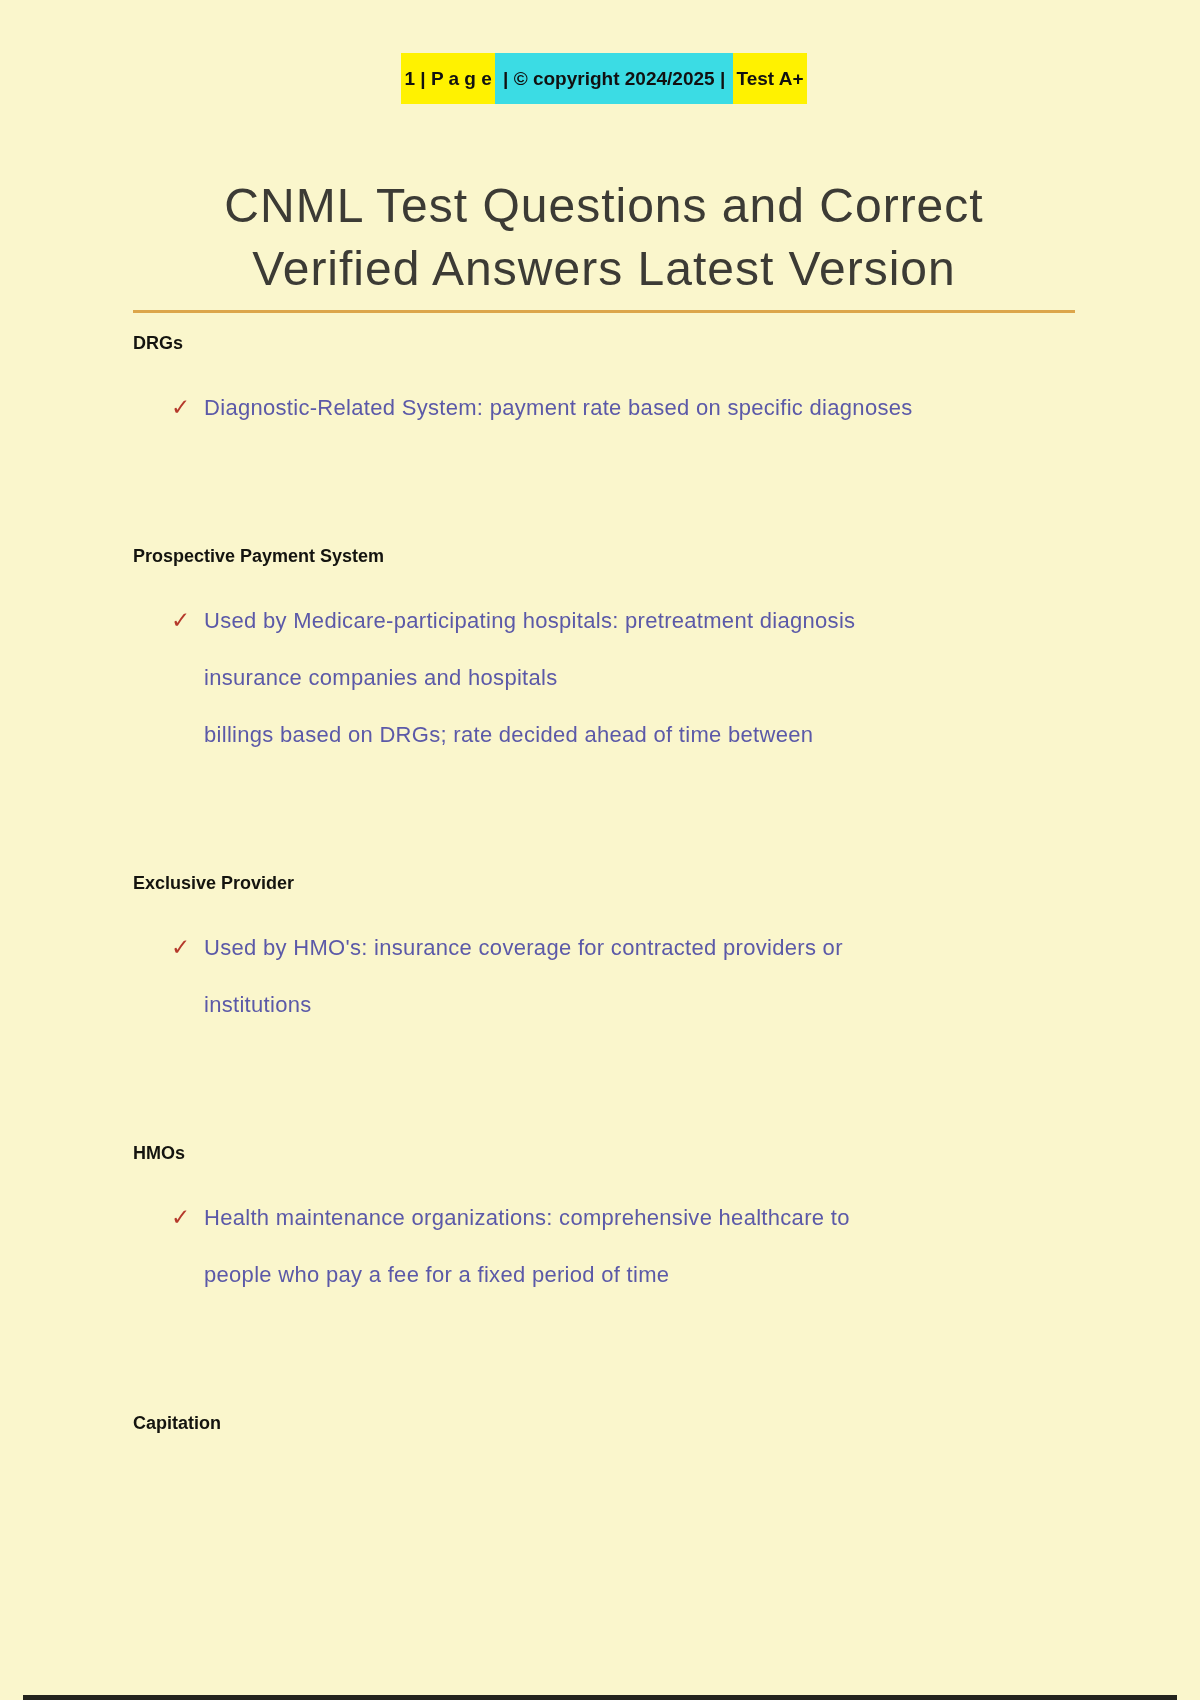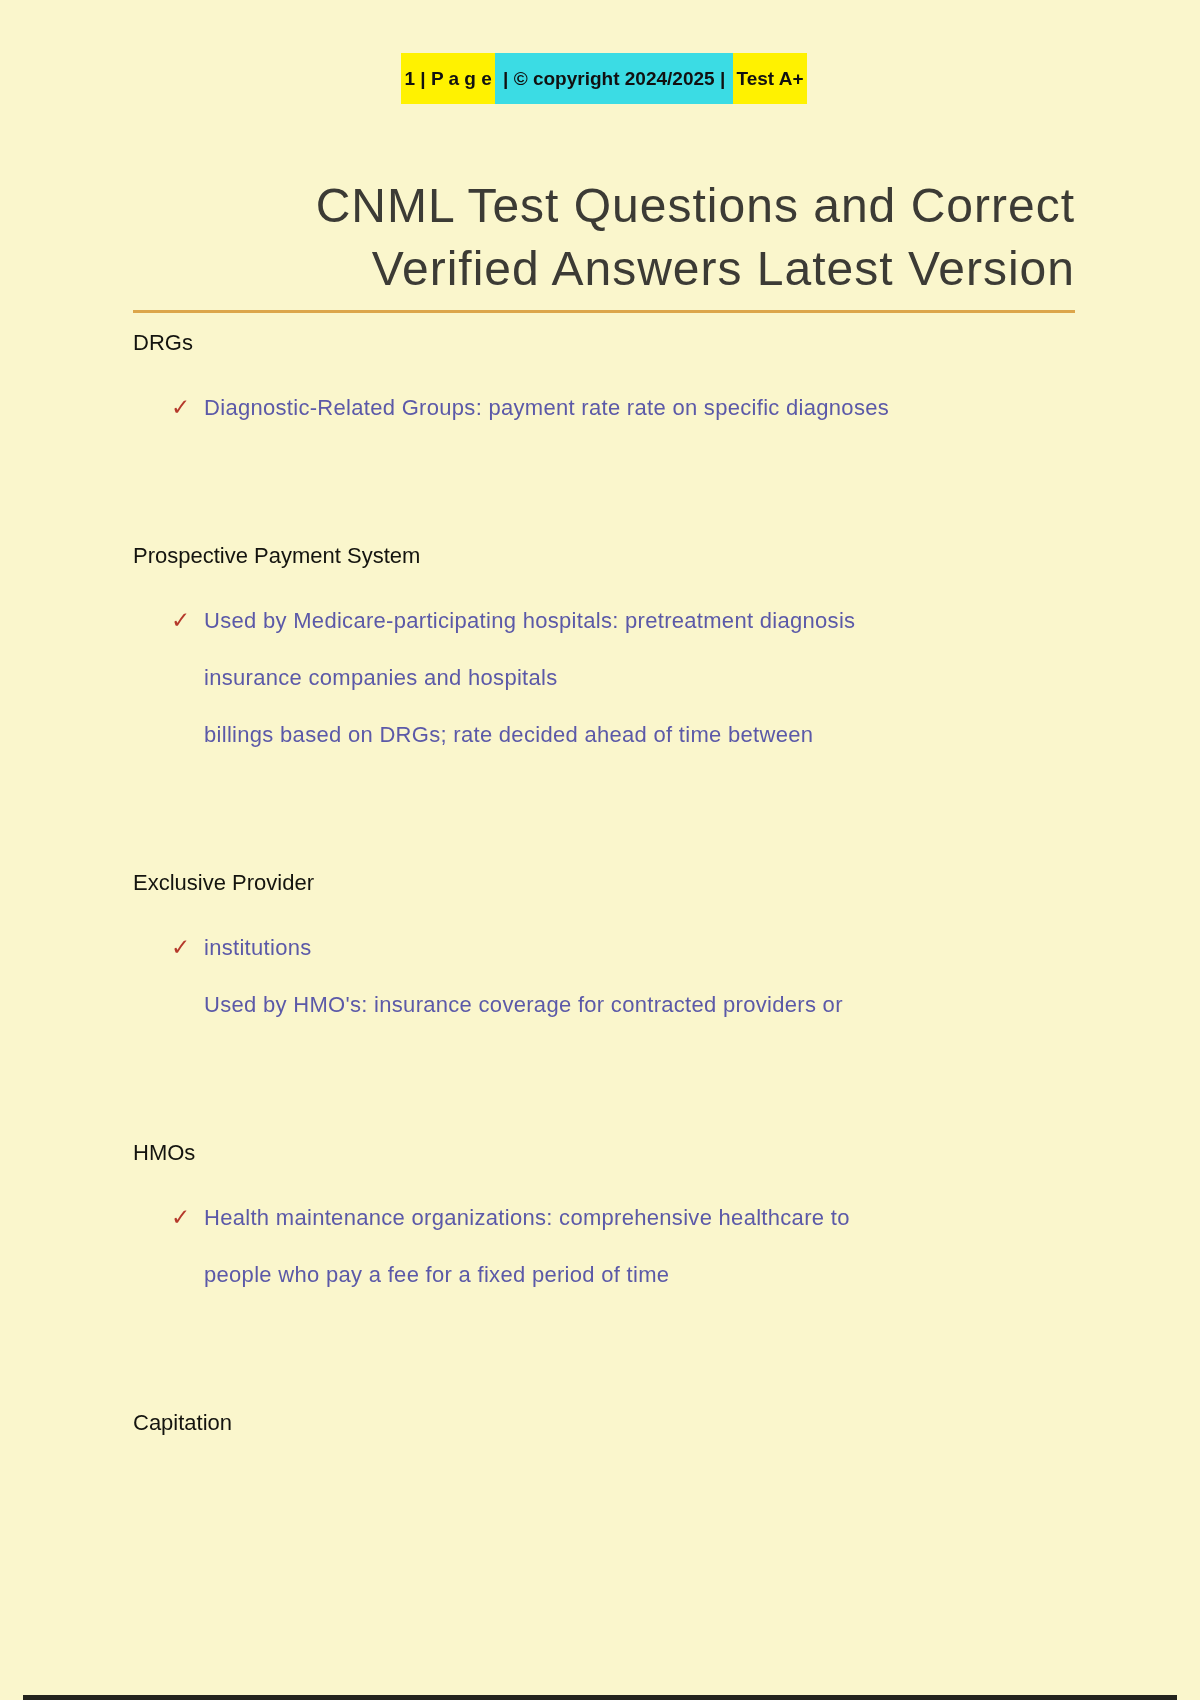--- a/index.html
+++ b/index.html
@@ -35,38 +35,38 @@
     font-size: 19px;
     font-weight: bold;
     color: var(--header-text);
     white-space: pre-wrap;
   }
   .hl { padding: 15px 3px; }
   .hl-yellow { background: var(--highlight-yellow); }
   .hl-cyan { background: var(--highlight-cyan); }
   .doc-title {
     margin-top: 84px;
-    text-align: right;
+    text-align: center;
     font-weight: 400;
     font-size: 48px;
     line-height: 63px;
     letter-spacing: 1px;
     color: var(--title-text);
   }
   .title-rule {
     margin-top: 10px;
     height: 0;
     border-top: 3px solid var(--divider);
   }
   .sections { margin-top: 16px; }
   .qa-section { margin-bottom: 106px; }
   .term {
-    font-size: 22px;
+    font-size: 18px;
     line-height: 28px;
-    font-weight: normal;
+    font-weight: bold;
     color: var(--heading-text);
   }
   .answers { margin-top: 22px; }
   .bullet {
     display: flex;
     align-items: flex-start;
     padding-left: 38px;
   }
   .check {
     width: 33px;
@@ -110,21 +110,21 @@
 
   <div class="title-rule"></div>
 
   <div class="sections" id="sections">
   <section class="qa-section">
     <h2 class="term">DRGs</h2>
     <div class="answers">
   <div class="bullet">
     <span class="check">✓</span>
     <div class="bullet-lines">
-              <div>Diagnostic-Related Groups: payment rate rate on specific diagnoses</div>
+              <div>Diagnostic-Related System: payment rate based on specific diagnoses</div>
             </div>
   </div>
 </div>
   </section>
 
   <section class="qa-section">
     <h2 class="term">Prospective Payment System</h2>
     <div class="answers">
   <div class="bullet">
     <span class="check">✓</span>
@@ -136,22 +136,22 @@
   </div>
 </div>
   </section>
 
   <section class="qa-section">
     <h2 class="term">Exclusive Provider</h2>
     <div class="answers">
   <div class="bullet">
     <span class="check">✓</span>
     <div class="bullet-lines">
+              <div>Used by HMO's: insurance coverage for contracted providers or</div>
               <div>institutions</div>
-              <div>Used by HMO's: insurance coverage for contracted providers or</div>
             </div>
   </div>
 </div>
   </section>
 
   <section class="qa-section">
     <h2 class="term">HMOs</h2>
     <div class="answers">
   <div class="bullet">
     <span class="check">✓</span>

